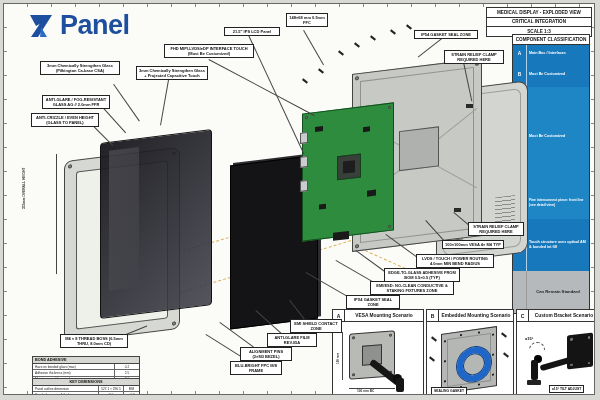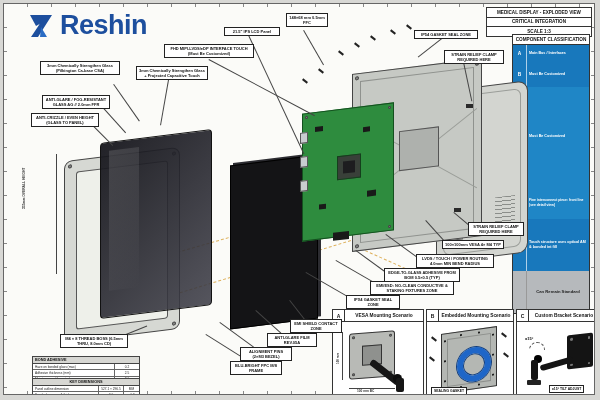--- a/index.html
+++ b/index.html
@@ -136,21 +136,21 @@
     <div class="ticks-h" style="bottom:0"></div>
     <div class="ticks-v" style="left:0"></div>
     <div class="ticks-v" style="right:0"></div>
 
     <div id="logo">
       <svg width="26" height="26" viewBox="0 0 26 26">
         <path d="M2 2 L15 2 L15 9 L8 13 Z" fill="#1d4f9e"></path>
         <path d="M15 2 L24 2 L10 24 L3 24 L11 12 Z" fill="#1d4f9e"></path>
         <path d="M13 14 L19 24 L12 24 Z" fill="#2a6cc4"></path>
       </svg>
-      <div class="word">Reshin</div>
+      <div class="word">Panel</div>
     </div>
 
     <div id="titleblock">
       <div class="tb-row">MEDICAL DISPLAY - EXPLODED VIEW</div>
       <div class="tb-row">CRITICAL INTEGRATION</div>
       <div class="tb-row">SCALE 1:3</div>
     </div>
 
     <div id="classif">
       <div class="hdr">COMPONENT CLASSIFICATION</div>

